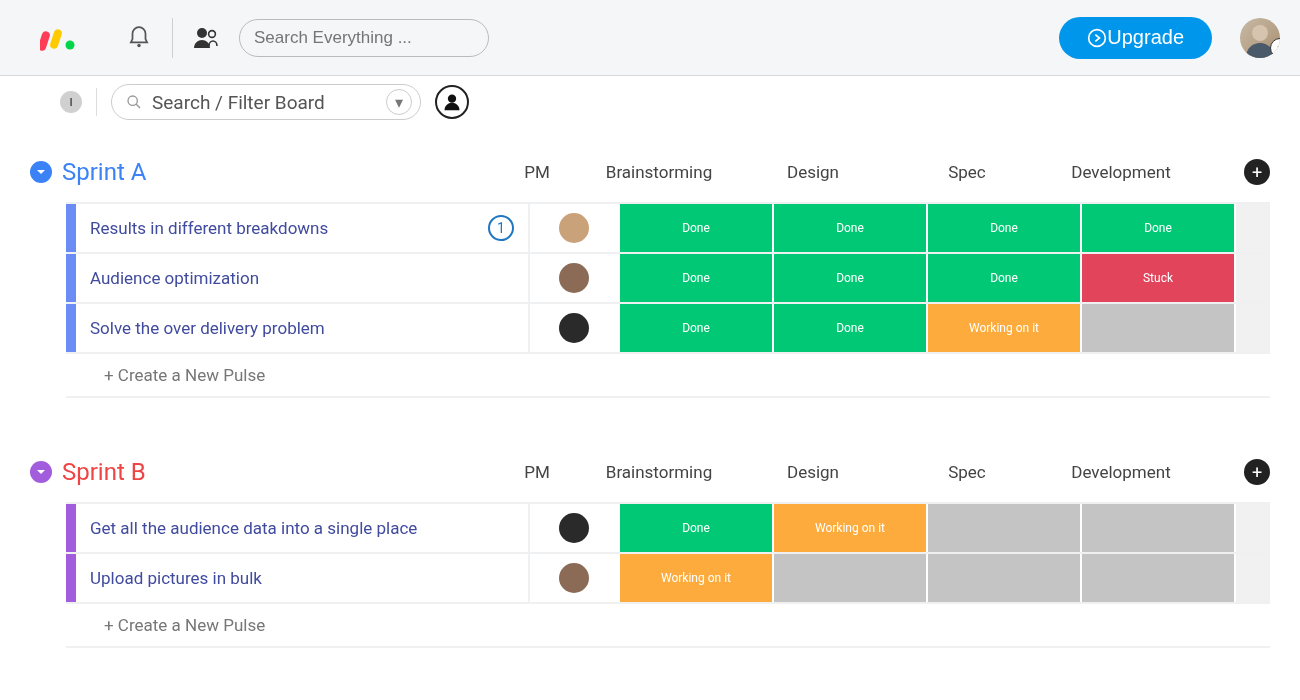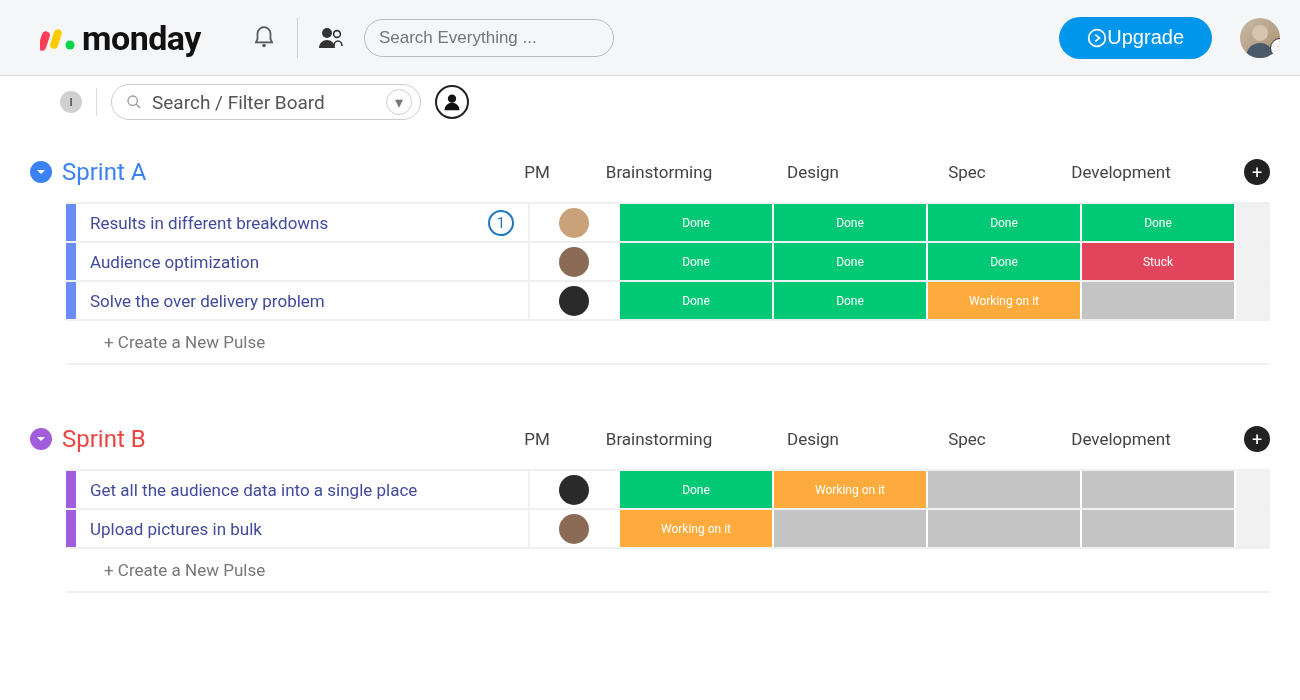--- a/index.html
+++ b/index.html
@@ -122,21 +122,21 @@
   .col-status{width:154px;}
   .add-col {
     width:26px;height:26px;border-radius:13px;background:#222;color:#fff;
     display:flex;align-items:center;justify-content:center;margin-left:10px;font-size:18px;
     cursor:pointer;
   }
 
   .rows { margin-left:36px; }
   .row {
     display:flex; align-items:stretch;
-    height:39px;
+    height:50px;
     border-top:2px solid #eef0f2;
     background:#fff;
   }
   .row:last-child{border-bottom:2px solid #eef0f2;}
   .row-accent { width:10px; }
   .row-name {
     flex:1; display:flex; align-items:center;
     padding-left:14px;
     font-size:17px; color:#414b9e;
   }
@@ -176,21 +176,20 @@
 </head>
 <body>
 
 <div class="topbar">
   <div class="logo-block">
     <svg width="36" height="26" viewBox="0 0 36 26">
       <rect x="0" y="6" width="8" height="20" rx="4" fill="#ff3d57" transform="rotate(18 4 16)"></rect>
       <rect x="12" y="4" width="8" height="20" rx="4" fill="#ffcb00" transform="rotate(18 16 14)"></rect>
       <circle cx="30" cy="20" r="4.5" fill="#00d647"></circle>
     </svg>
-    <span class="logo-text">monday</span>
   </div>
 
   <div class="top-icon" style="margin-left:20px;">
     <svg width="26" height="26" viewBox="0 0 24 24" fill="none" stroke="#555" stroke-width="1.6">
       <path d="M6 8a6 6 0 1 1 12 0v5l1.5 3h-15L6 13z"></path>
         <circle cx="12" cy="19" r="1.6" fill="#555" stroke="none"></circle>
     </svg>
   </div>
   <div class="divider-v"></div>
   <div class="top-icon">

